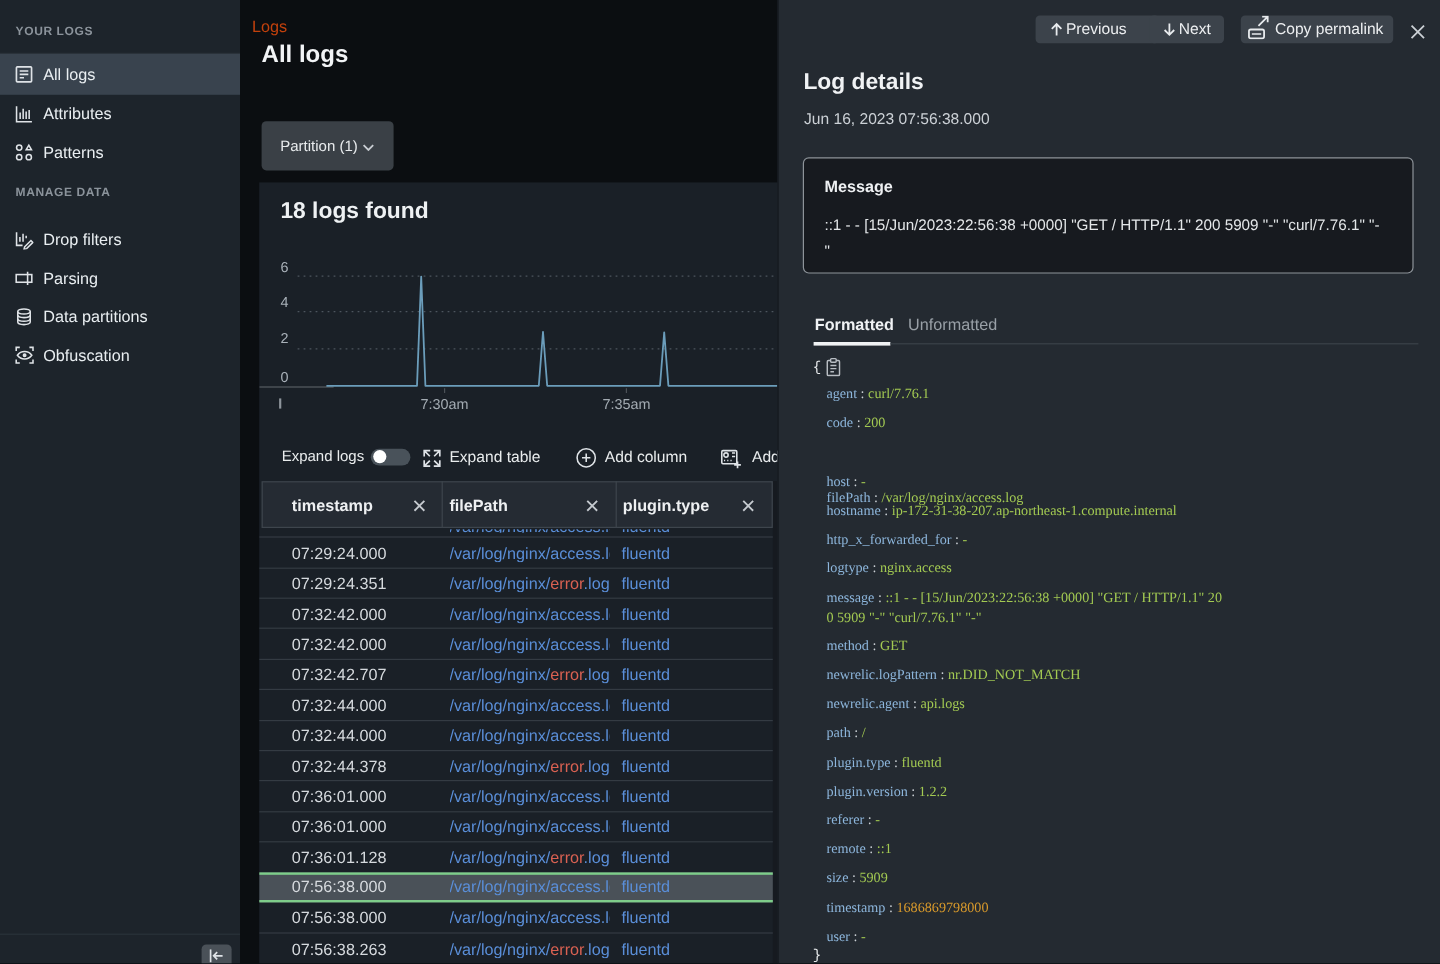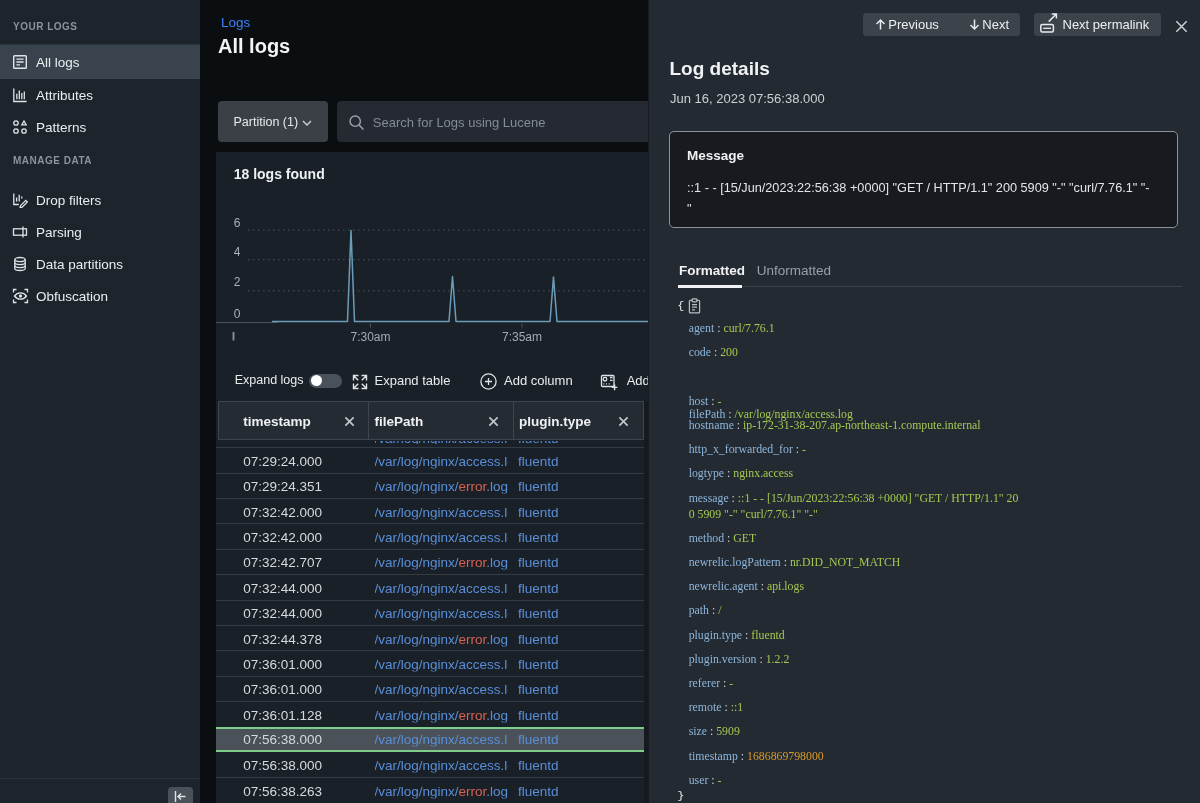--- a/index.html
+++ b/index.html
@@ -7,28 +7,28 @@
 body { font-family:"Liberation Sans", sans-serif; }
 #root { position:relative; width:1200px; height:803px; background:#0b0e11; }
 .abs { position:absolute; }
 
 #side { position:absolute; left:0; top:0; width:200px; height:803px; background:#1d242b; }
 .shead { position:absolute; left:13px; font-size:10px; font-weight:700; letter-spacing:.5px; color:#8b939b; }
 .sitem { position:absolute; left:0; width:200px; height:32px; }
 .sitem .txt { position:absolute; left:36px; top:50%; transform:translateY(-50%); font-size:13.5px; color:#e9eef1; }
 .sitem svg { position:absolute; left:11.5px; top:50%; transform:translateY(-50%); }
 #selrow { position:absolute; left:0; top:44.5px; width:200px; height:34px; background:#39434e; }
-#crumb { position:absolute; left:221px; top:15px; font-size:13.5px; color:#3b82f6; }
+#crumb { position:absolute; left:210px; top:15px; font-size:13.5px; color:#c2410c; }
 #title { position:absolute; left:218px; top:35px; font-size:20px; font-weight:700; color:#f2f4f6; }
 #partbtn { position:absolute; left:218px; top:101px; width:110px; height:41px; background:#3a4046; border-radius:4px; }
 #partbtn span { position:absolute; left:15.5px; top:50%; transform:translateY(-50%); font-size:12.5px; color:#e8ebed; }
 #search { position:absolute; left:337px; top:101px; width:311px; height:41px; background:#242932; border-radius:4px 0 0 4px; }
 #search span { position:absolute; left:35.8px; top:50%; transform:translateY(-50%); font-size:13px; color:#848c94; }
 #panel { position:absolute; left:216px; top:151.5px; width:432px; height:651.5px; background:#1a2027; overflow:hidden; }
-#nfound { position:absolute; left:17.7px; top:14.5px; font-size:14px; font-weight:700; color:#eef1f3; }
+#nfound { position:absolute; left:17.7px; top:14.5px; font-size:19px; font-weight:700; color:#eef1f3; }
 
 .tbtxt { position:absolute; top:221px; font-size:13px; color:#e9eced; white-space:nowrap; }
 
 #thdr { position:absolute; left:1.5px; top:249px; width:426.5px; height:39.5px; background:#252b33; border:1px solid #3e454d; }
 .hcell { position:absolute; top:50%; transform:translateY(-50%); font-size:13.5px; font-weight:700; color:#eef0f2; }
 .vline { position:absolute; top:249px; width:1px; height:39.5px; background:#3e454d; }
 .row { position:absolute; left:0; width:432px; height:25.4px; }
 .row .ts { position:absolute; left:27.2px; top:50%; transform:translateY(-50%); font-size:13.5px; color:#d6dade; }
 .row .fp { position:absolute; left:158.5px; top:50%; transform:translateY(-50%); font-size:13.5px; color:#5a8ed8; white-space:nowrap; width:133.5px; overflow:hidden; }
 .row .pt { position:absolute; left:301.9px; top:50%; transform:translateY(-50%); font-size:13.5px; color:#5a8ed8; }
@@ -126,27 +126,20 @@
   </div>
 
   <div id="crumb">Logs</div>
   <div id="title">All logs</div>
   <div id="partbtn">
     <span>Partition (1)</span>
     <svg width="10" height="6" viewBox="0 0 10 6" fill="none" stroke="#c7ccd1" stroke-width="1.5" style="position:absolute;right:16px;top:18.5px;">
         <path d="M1 1l4 4 4-4"></path>
       </svg>
   </div>
-  <div id="search">
-    <svg width="15.5" height="15.5" viewBox="0 0 15 15" fill="none" stroke="#9aa1a8" stroke-width="1.4" style="position:absolute;left:12px;top:13.5px;">
-        <circle cx="6" cy="6" r="5"></circle>
-        <path d="M9.8 9.8L14 14"></path>
-      </svg>
-    <span>Search for Logs using Lucene</span>
-  </div>
 
   <div id="panel">
     <div id="nfound">18 logs found</div>
 
     <svg class="abs" style="left:0;top:0;" width="432" height="250" viewBox="0 0 432 250">
       <g font-family="Liberation Sans, sans-serif" font-size="12" fill="#a9b1b9" text-anchor="end">
         <text x="24.5" y="75">6</text>
         <text x="24.5" y="104">4</text>
         <text x="24.5" y="134">2</text>
         <text x="24.5" y="166">0</text>
@@ -306,21 +299,21 @@
         </svg>
       <span style="left:24px;">Next</span>
     </div>
     <div class="btn" style="left:385px;width:126.5px;">
       <svg width="18" height="20" viewBox="0 0 18 20" fill="none" stroke="#e8ebee" stroke-width="1.5" style="position:absolute;left:6px;top:0.5px;">
           <rect x="0.8" y="11.6" width="12.6" height="7.4" rx="1.5"></rect>
           <path d="M3.2 15.3h7.8" stroke="#3c434b" stroke-width="2.5"></path>
           <path d="M3.2 15.3h7.8" stroke-width="1.3"></path>
           <path d="M8.7 8.6L16 1.3M11.8 0.9h4.6v4.6"></path>
         </svg>
-      <span style="left:28.5px;">Next permalink</span>
+      <span style="left:28.5px;">Copy permalink</span>
     </div>
     <svg width="13" height="13" viewBox="0 0 15 15" stroke="#ccd1d6" stroke-width="1.7" style="position:absolute;left:525.5px;top:20px;">
         <path d="M1.5 1.5l12 12M13.5 1.5l-12 12"></path>
       </svg>
 
     <div id="ld">Log details</div>
     <div id="ldate">Jun 16, 2023 07:56:38.000</div>
 
     <div id="msgbox">
       <div class="mtitle">Message</div>

